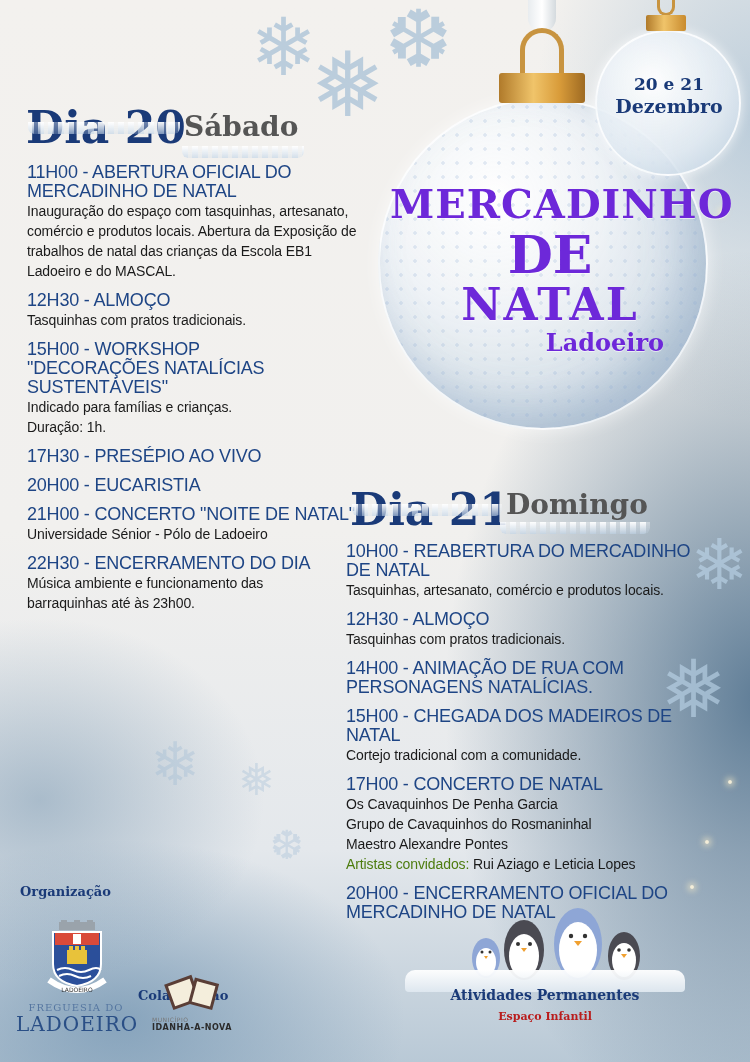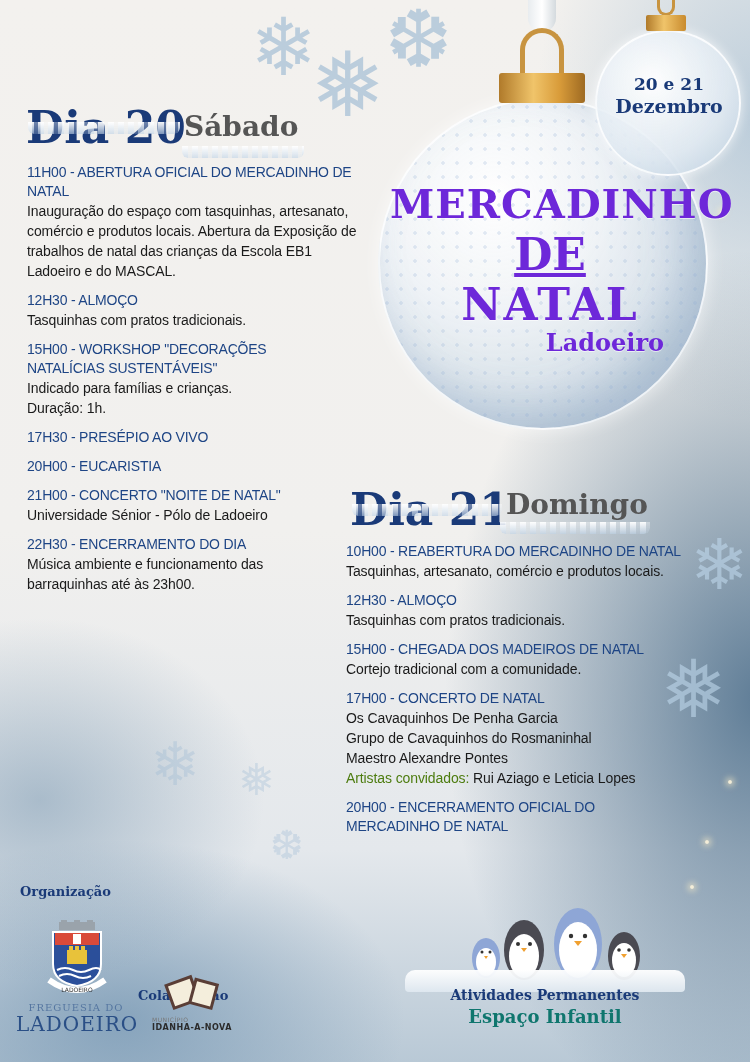--- a/index.html
+++ b/index.html
@@ -68,21 +68,21 @@
       font-family: "DejaVu Serif", serif; font-weight: bold; color: #1a3a78; line-height: 1.25;
     }
     .title-date .d1 { font-size: 17px; display: block; }
     .title-date .d2 { font-size: 19px; display: block; }
     .main-title {
       position: absolute; left: 390px; top: 178px; width: 320px; text-align: center;
       font-family: "DejaVu Serif", serif; font-weight: bold; color: #6d28d9;
       text-shadow: 0 1px 0 rgba(255,255,255,0.6);
     }
     .main-title .l1 { font-size: 40px; letter-spacing: 1px; display: block; line-height: 52px; }
-    .main-title .l2 { font-size: 44px; display: block; line-height: 50px; text-decoration: underline; }
+    .main-title .l2 { font-size: 52px; display: block; line-height: 50px; }
     .main-title .l3 { font-size: 44px; letter-spacing: 2px; display: block; line-height: 50px; }
     .main-title .l4 { font-size: 24px; display: block; line-height: 26px; margin-left: 110px; font-weight: bold; }
 
     
     .day-head { position: absolute; }
     .day-head .num {
       font-family: "DejaVu Serif", serif; font-weight: bold; color: #1a3a78; font-size: 44px;
       display: inline-block;
       margin-top: 32px;
     }
@@ -94,21 +94,21 @@
       position: absolute; height: 12px;
       background: linear-gradient(180deg, rgba(255,255,255,0.95), rgba(190,210,230,0.6));
       border-radius: 0 0 6px 6px;
       -webkit-mask: repeating-linear-gradient(90deg, #000 0 6px, rgba(0,0,0,0.4) 6px 10px);
     }
 
     
     .sched { position: absolute; font-family: "Liberation Sans Narrow", "Liberation Sans", sans-serif; }
     .item { margin-bottom: 10px; }
     .item .t {
-      color: #1e4585; font-size: 14px; line-height: 19px; letter-spacing: -0.2px;
+      color: #1e4585; font-size: 18px; line-height: 19px; letter-spacing: -0.2px;
       font-family: "Liberation Sans", sans-serif; font-stretch: condensed;
     }
     .item .d { color: #1a1a1a; font-size: 14px; line-height: 20px; letter-spacing: -0.1px; }
     .item .d .hl { color: #4d7c0f; }
 
     
     .org-label, .col-label {
       position: absolute; font-family: "DejaVu Serif", serif; font-weight: bold; color: #1a3a78; font-size: 13px;
     }
     .crest {
@@ -132,21 +132,21 @@
     .snow-ledge {
       position: absolute; left: 405px; top: 970px; width: 280px; height: 22px;
       background: linear-gradient(180deg, #ffffff, #dfe8f0);
       border-radius: 10px 10px 4px 4px; opacity: 0.95;
     }
     .activ {
       position: absolute; left: 405px; top: 985px; width: 280px; text-align: center;
       font-family: "DejaVu Serif", serif; font-weight: bold;
     }
     .activ .a { color: #1a3a78; font-size: 14px; display: block; line-height: 20px; }
-    .activ .b { color: #0f766e; font-size: 18px; display: block; line-height: 24px; }
+    .activ .b { color: #b91c1c; font-size: 11px; display: block; line-height: 24px; }
 
     .sparkle { position: absolute; width: 4px; height: 4px; border-radius: 50%; background: rgba(255,245,220,0.9); box-shadow: 0 0 6px 2px rgba(255,240,200,0.7); }
   </style>
 </head>
 <body>
 
 <div class="flake" style="left:250px;top:8px;font-size:80px;">❄</div>
 <div class="flake" style="left:310px;top:40px;font-size:90px;">❅</div>
 <div class="flake" style="left:385px;top:0px;font-size:80px;">❆</div>
 <div class="flake" style="left:150px;top:735px;font-size:60px;opacity:0.5;">❄</div>
@@ -226,20 +226,23 @@
 </div>
 
 <div class="sched" style="left:346px;top:542px;width:370px;">
   <div class="item">
     <div class="t">10H00 - REABERTURA DO MERCADINHO DE NATAL</div>
     <div class="d">Tasquinhas, artesanato, comércio e produtos locais.</div>
   </div>
   <div class="item">
     <div class="t">12H30 - ALMOÇO</div>
     <div class="d">Tasquinhas com pratos tradicionais.</div>
+  </div>
+  <div class="item">
+    <div class="t" style="width:310px;">14H00 - ANIMAÇÃO DE RUA COM PERSONAGENS NATALÍCIAS.</div>
   </div>
   <div class="item">
     <div class="t">15H00 - CHEGADA DOS MADEIROS DE NATAL</div>
     <div class="d">Cortejo tradicional com a comunidade.</div>
   </div>
   <div class="item">
     <div class="t">17H00 - CONCERTO DE NATAL</div>
     <div class="d">Os Cavaquinhos De Penha Garcia</div>
     <div class="d">Grupo de Cavaquinhos do Rosmaninhal</div>
     <div class="d">Maestro Alexandre Pontes</div>

